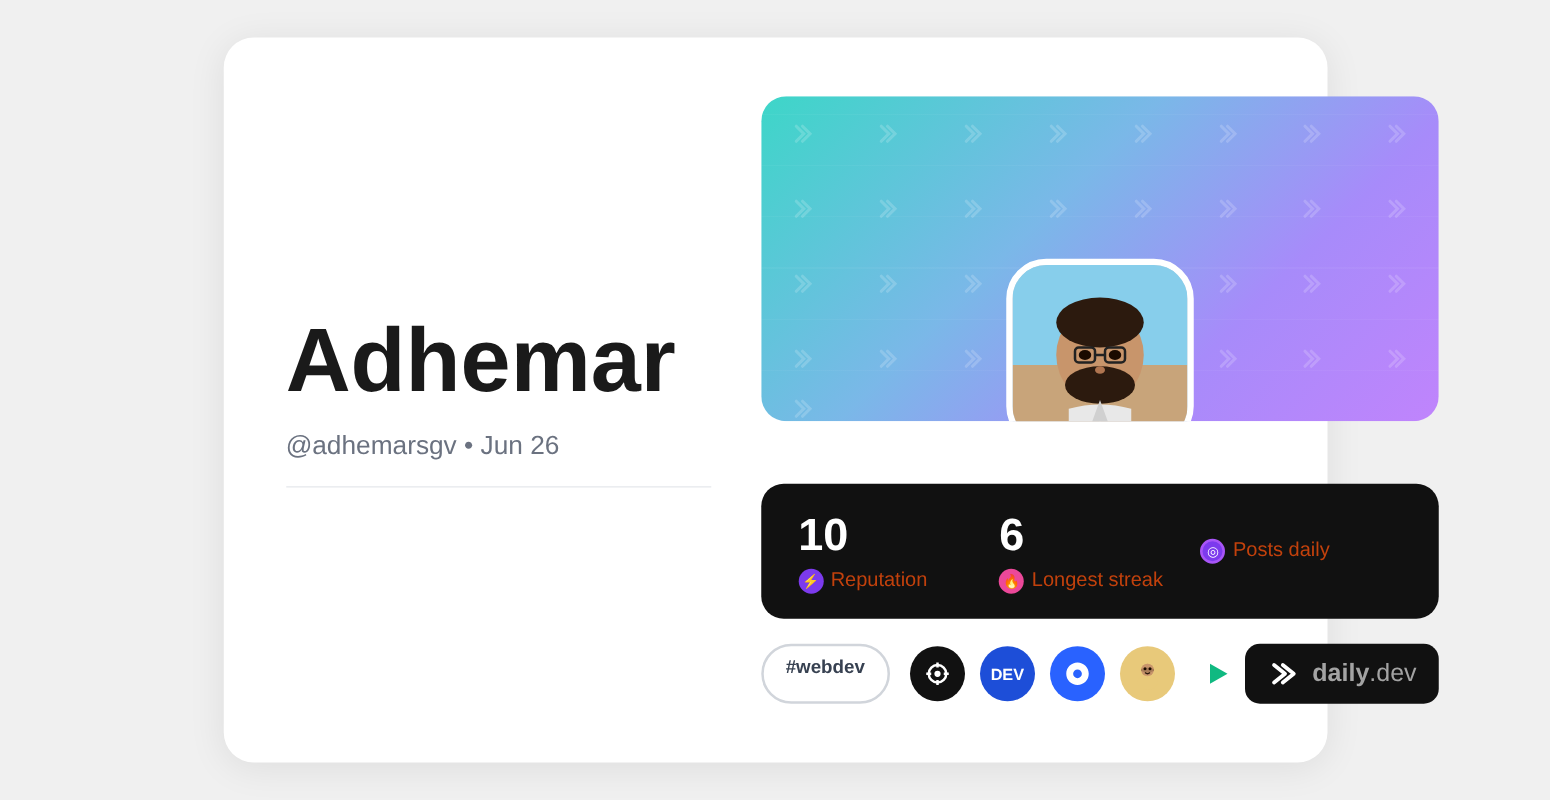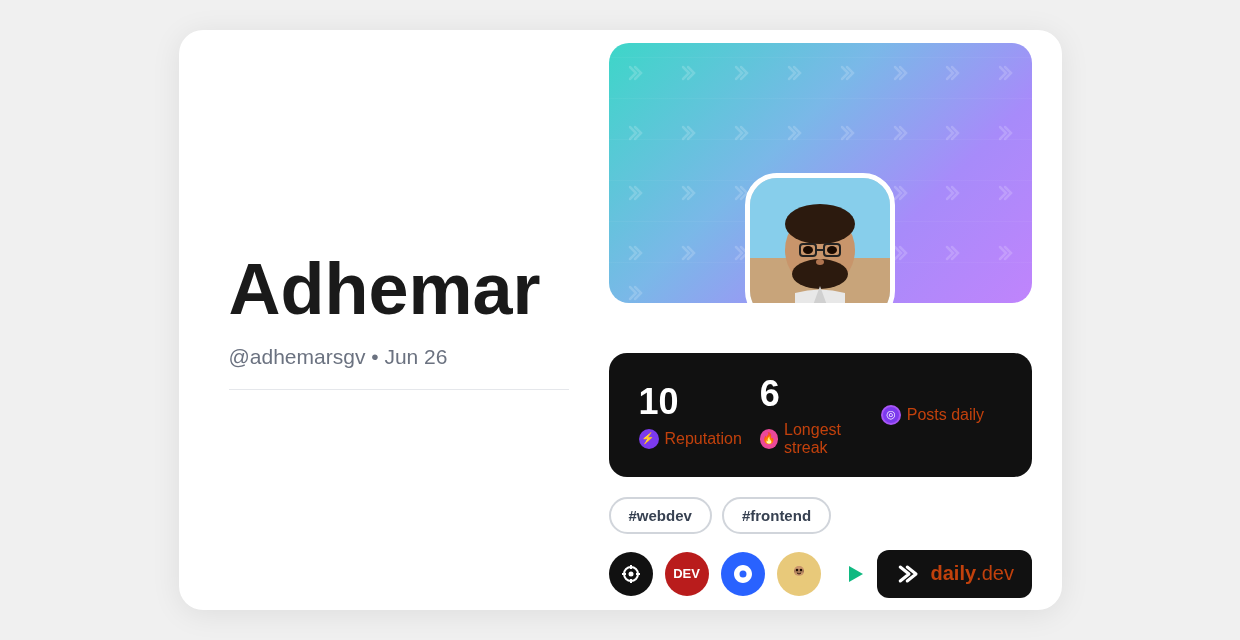--- a/index.html
+++ b/index.html
@@ -211,21 +211,21 @@
       font-size: 16px;
       font-weight: 700;
     }
 
     .social-icon-crosshair {
       background: #111;
       color: #fff;
     }
 
     .social-icon-dev {
-      background: #b91c1c;
+      background: #1d4ed8;
       color: #fff;
       font-size: 13px;
     }
 
     .social-icon-hashnode {
       background: #2962ff;
       color: white;
       font-size: 18px;
     }
 
@@ -246,21 +246,21 @@
     .daily-branding {
       background: #111;
       border-radius: 12px;
       padding: 10px 18px;
       display: flex;
       align-items: center;
       gap: 8px;
     }
 
     .daily-text {
-      color: #c2410c;
+      color: #a3a3a3;
       font-size: 20px;
       font-weight: 400;
     }
 
     .daily-text strong {
       font-weight: 700;
     }
 
     
     .daily-logo-svg {
@@ -559,24 +559,23 @@
         </div>
       </div>
       <div class="stat-item">
         <div class="stat-label-row">
           <div class="stat-icon stat-icon-posts">◎</div>
           <span class="stat-label">Posts daily</span>
         </div>
       </div>
     </div>
 
-    <div style="display:flex; flex-direction:column; gap:16px;">
+    <div style="display:flex; flex-direction:row; gap:16px;">
       <div class="tags-section">
         <span class="tag">#webdev</span>
-        <span class="tag">#frontend</span>
       </div>
 
       <div class="social-section">
         <div class="social-icons">
 
           <div class="social-icon social-icon-crosshair">
             <svg width="22" height="22" viewBox="0 0 22 22" fill="none">
               <circle cx="11" cy="11" r="7" stroke="white" stroke-width="2"></circle>
               <circle cx="11" cy="11" r="2.5" fill="white"></circle>
               <line x1="11" y1="2" x2="11" y2="6" stroke="white" stroke-width="2"></line>

